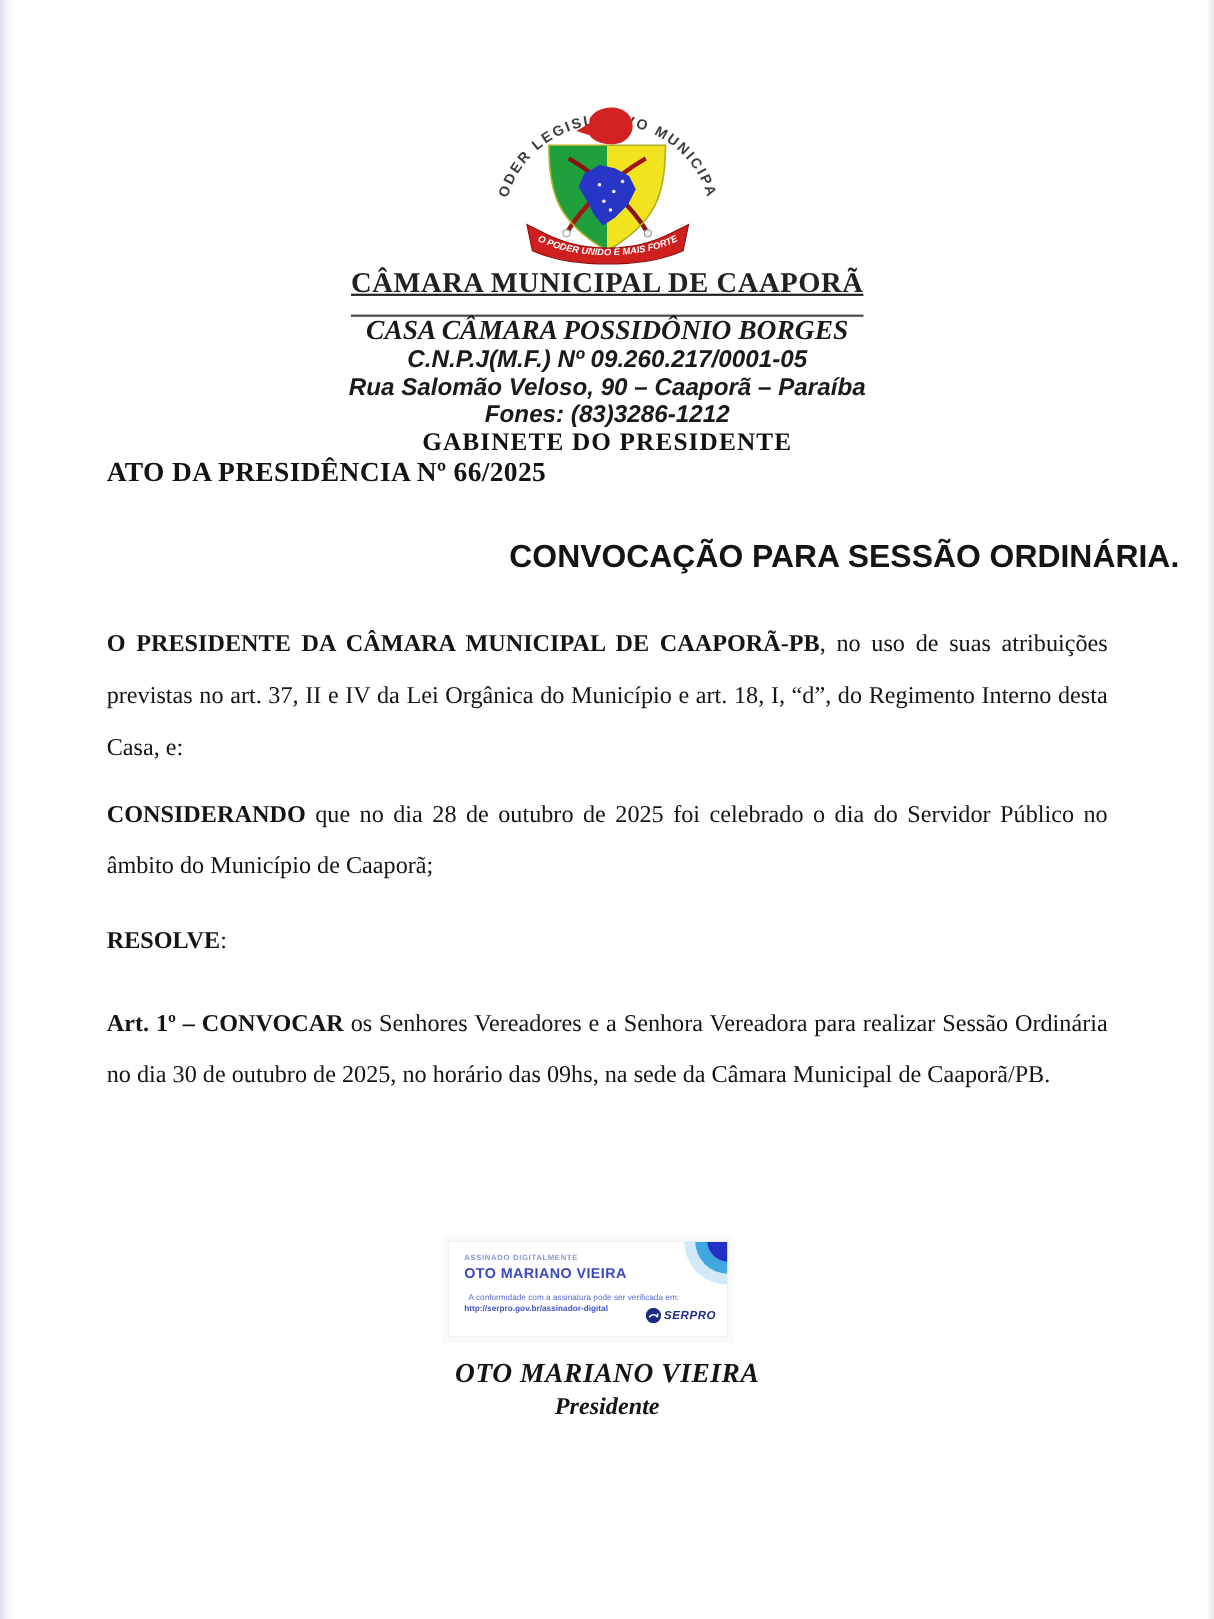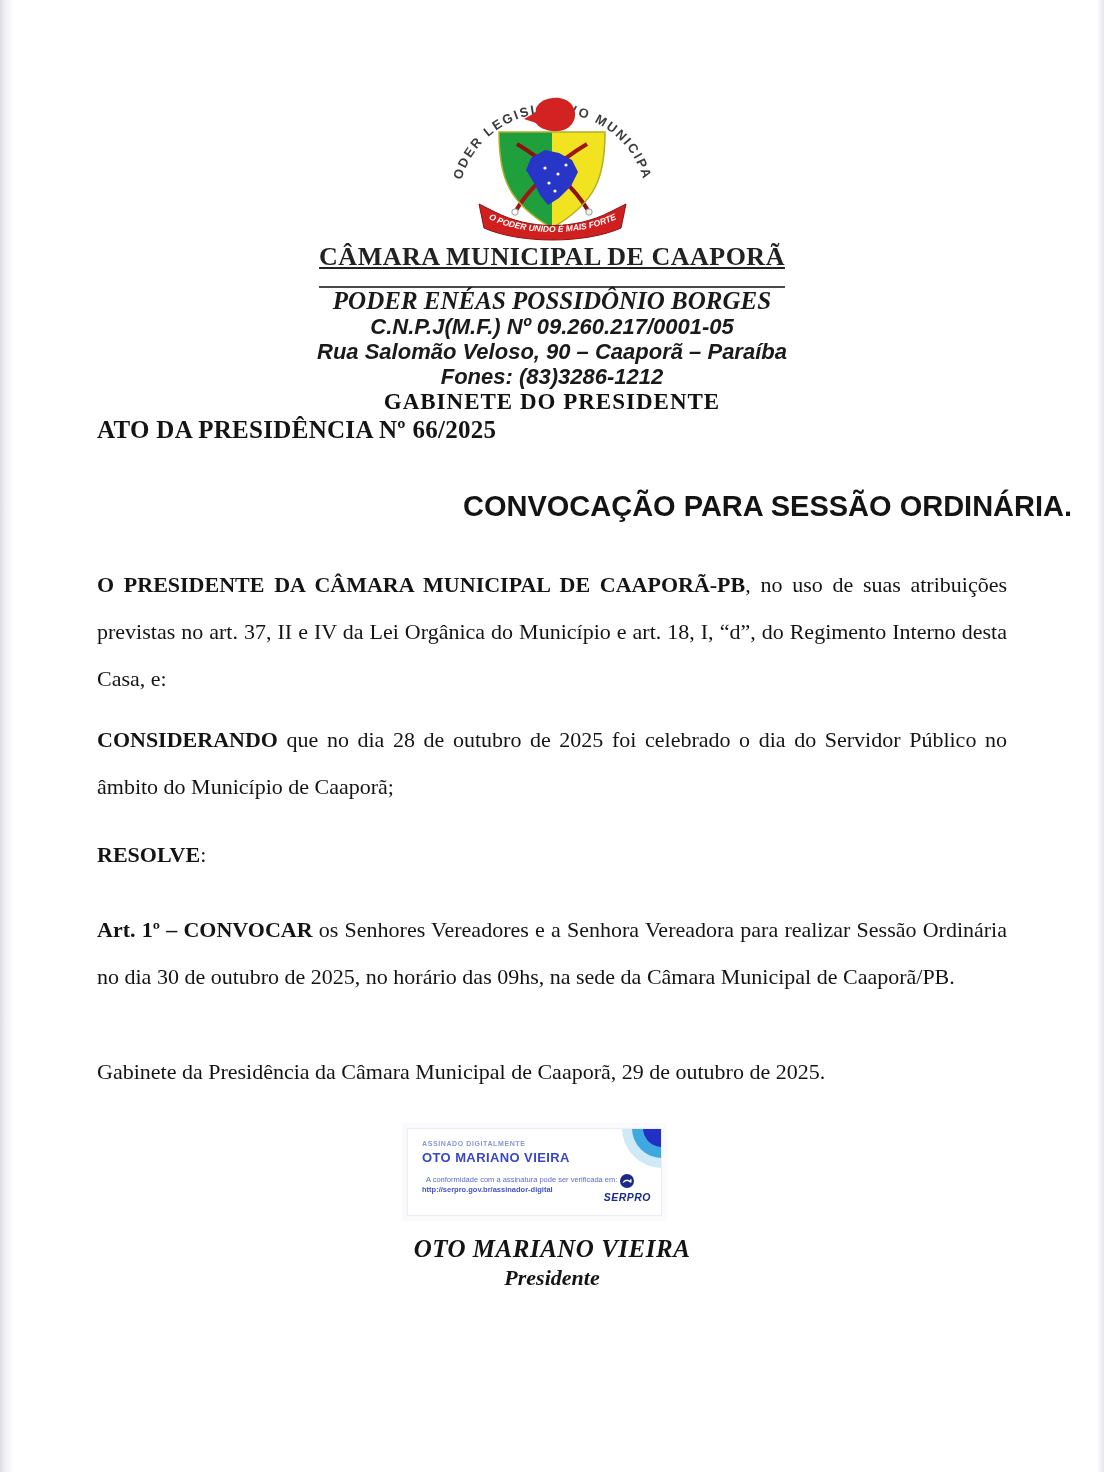--- a/index.html
+++ b/index.html
@@ -30,21 +30,21 @@
     border:1px solid #ececf3;box-shadow:0 0 0 5px #fafafc;overflow:hidden;}
   .stamp-tiny{position:absolute;top:11px;left:14px;font-family:"Liberation Sans",sans-serif;
     font-size:7px;letter-spacing:.6px;color:#8a97d6;font-weight:bold;}
   .stamp-name{position:absolute;top:21px;left:14px;font-family:"Liberation Sans",sans-serif;
     font-size:13px;font-weight:bold;letter-spacing:.4px;color:#3a47c4;}
   .stamp-verify{position:absolute;top:46px;left:18px;font-family:"Liberation Sans",sans-serif;
     font-size:7.5px;color:#5a6cd0;}
   .stamp-url{position:absolute;top:56px;left:14px;font-family:"Liberation Sans",sans-serif;
     font-size:7.5px;font-weight:bold;color:#4353c8;}
   .stamp-arcs{position:absolute;top:-1px;right:-1px;}
-  .serpro{position:absolute;right:10px;bottom:12px;display:flex;align-items:center;gap:3px;flex-direction:column;}
+  .serpro{position:absolute;right:10px;bottom:12px;display:flex;align-items:center;gap:3px;}
   .serpro-text{font-family:"Liberation Sans",sans-serif;font-weight:bold;font-style:italic;
     font-size:10.5px;letter-spacing:.5px;color:#1b2a86;}
   .sig-block{position:absolute;top:1234px;left:0;width:100%;text-align:center;}
   .sig-name{font-weight:bold;font-style:italic;font-size:25px;line-height:30px;letter-spacing:.5px;}
   .sig-role{font-weight:bold;font-style:italic;font-size:22px;line-height:28px;}
 </style>
 </head>
 <body>
 
 <div class="page">
@@ -73,40 +73,39 @@
       <circle cx="120" cy="113" r="1.6" fill="#ffffff"></circle>
       <path d="M101,30 C107,18 129,16 137,27 C143,36 140,46 131,51 C120,56 103,52 100,43 Z" fill="#d32222"></path>
       <path d="M101,34 L89,41 L101,45 Z" fill="#d32222"></path>
       <path d="M44,126 L60,134 C95,152 140,152 175,134 L191,126 L186,150 C150,166 85,166 49,150 Z" fill="#cf1f1f" stroke="#8e1212" stroke-width="1"></path>
       <text font-family="Liberation Sans, sans-serif" font-size="8.5" font-weight="bold" font-style="italic" fill="#ffffff" text-anchor="middle"><textPath href="#ribT" startOffset="50%">O PODER UNIDO É MAIS FORTE</textPath></text>
     </svg>
   </div>
 
   <div class="header">
     <div class="h-title"><span>CÂMARA MUNICIPAL DE CAAPORÃ</span></div>
-    <div class="h-sub">PODER ENÉAS POSSIDÔNIO BORGES</div>
+    <div class="h-sub">CASA CÂMARA POSSIDÔNIO BORGES</div>
     <div class="h-sans">C.N.P.J(M.F.) Nº 09.260.217/0001-05</div>
     <div class="h-sans">Rua Salomão Veloso, 90 – Caaporã – Paraíba</div>
     <div class="h-sans">Fones: (83)3286-1212</div>
     <div class="h-office">GABINETE DO PRESIDENTE</div>
   </div>
 
   <div class="act-number">ATO DA PRESIDÊNCIA Nº 66/2025</div>
 
   <div class="subject">CONVOCAÇÃO PARA SESSÃO ORDINÁRIA.</div>
 
   <p class="par p-preamble"><span class="b">O PRESIDENTE DA CÂMARA MUNICIPAL DE CAAPORÃ-PB</span><span>, no uso de suas atribuições previstas no art. 37, II e IV da Lei Orgânica do Município e art. 18, I, “d”, do Regimento Interno desta Casa, e:</span></p>
 
   <p class="par p-considerando"><span class="b">CONSIDERANDO</span><span> que no dia 28 de outubro de 2025 foi celebrado o dia do Servidor Público no âmbito do Município de Caaporã;</span></p>
 
   <p class="par p-resolve no-just"><span class="b">RESOLVE</span><span>:</span></p>
 
   <p class="par p-art1"><span class="b">Art. 1º – CONVOCAR</span><span> os Senhores Vereadores e a Senhora Vereadora para realizar Sessão Ordinária no dia 30 de outubro de 2025, no horário das 09hs, na sede da Câmara Municipal de Caaporã/PB.</span></p>
 
-  <p class="par p-closing no-just">Gabinete da Presidência da Câmara Municipal de Caaporã, 29 de outubro de 2025.</p>
 
   <div class="stamp">
     <svg class="stamp-arcs" width="46" height="42" viewBox="0 0 46 42">
       <circle cx="46" cy="0" r="40" fill="#cfe9f7"></circle>
       <circle cx="46" cy="0" r="30" fill="#3fa8de"></circle>
       <circle cx="46" cy="0" r="19" fill="#2430c4"></circle>
     </svg>
     <div class="stamp-tiny">ASSINADO DIGITALMENTE</div>
     <div class="stamp-name">OTO MARIANO VIEIRA</div>
     <div class="stamp-verify">A conformidade com a assinatura pode ser verificada em:</div>

